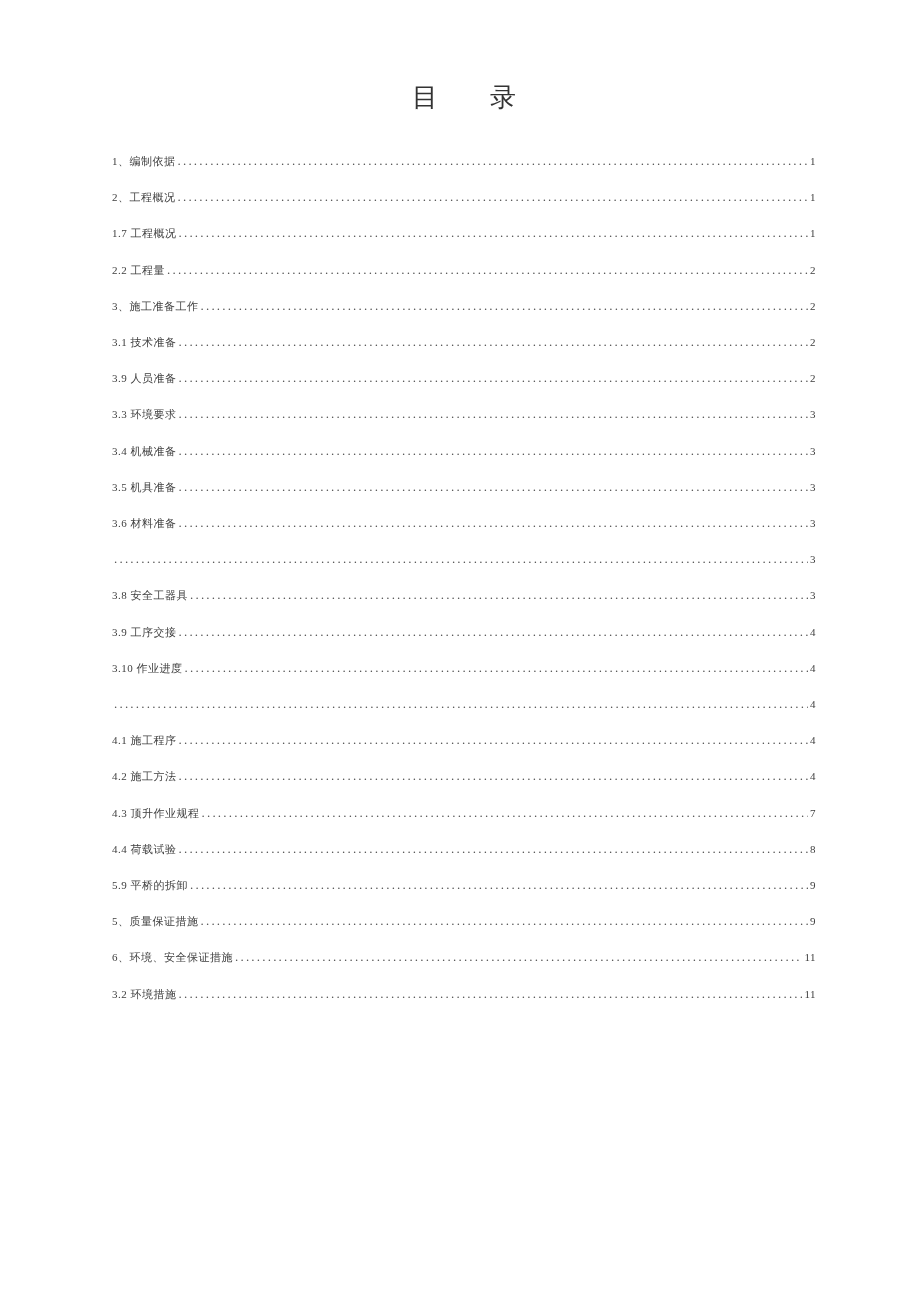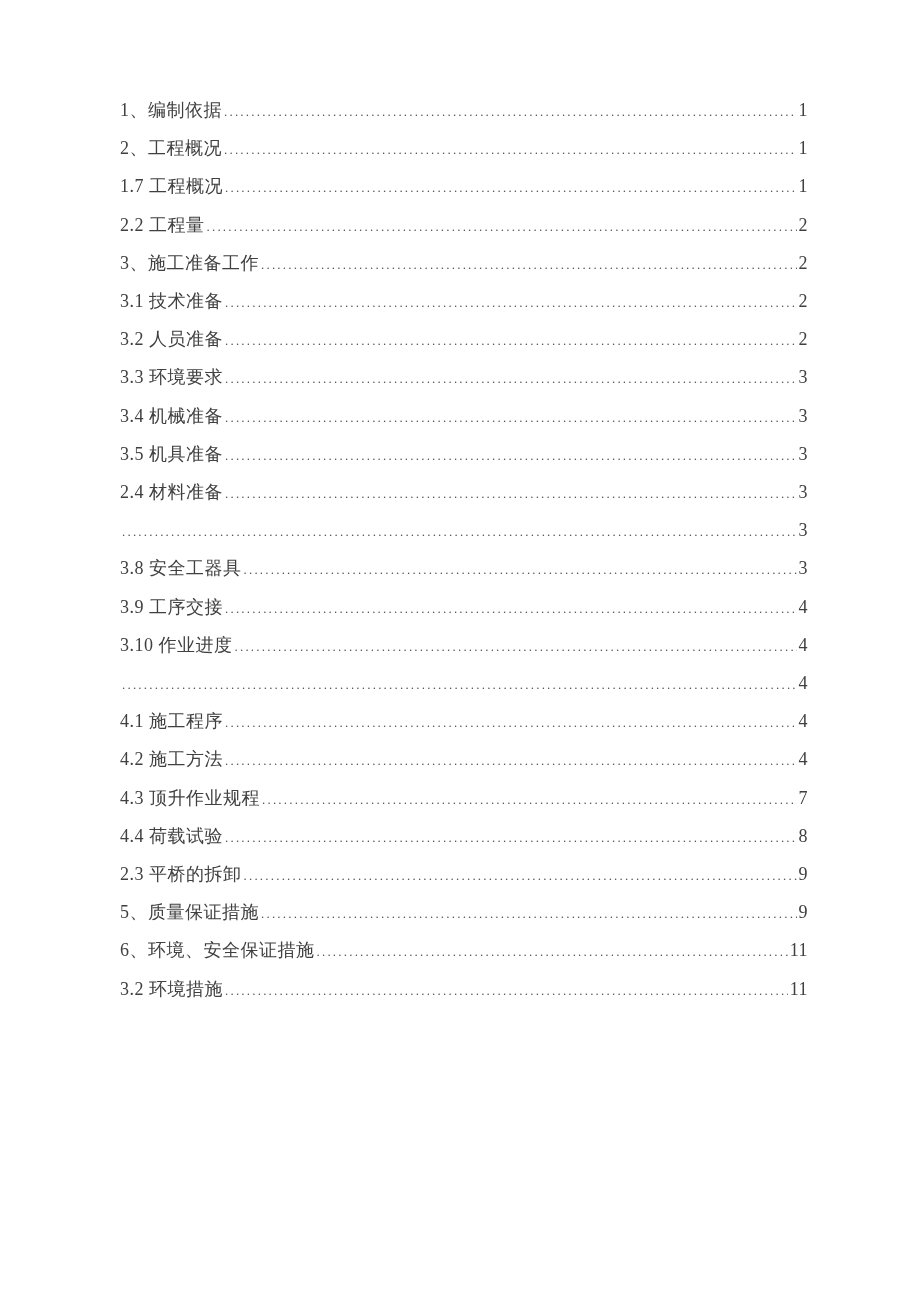--- a/index.html
+++ b/index.html
@@ -20,22 +20,22 @@
       font-size: 26px;
       font-weight: 400;
       letter-spacing: 52px;
       padding-left: 52px;
       margin: 0 0 28px 0;
       color: #333;
     }
     .toc {
       list-style: none;
       padding: 0;
-      margin: 12px;
-      font-size: 18px;
+      margin: 4px;
+      font-size: 11px;
       text-align: center;
     }
     .toc li {
       display: flex;
       align-items: baseline;
       line-height: 36.2px;
       white-space: nowrap;
       color: #404040;
     }
     .toc .label {
@@ -56,20 +56,21 @@
     }
     .toc .page-num {
       flex: 0 0 auto;
       letter-spacing: 0.5px;
     }
   </style>
 </head>
 <body>
 
 <div class="page">
+  <h1 class="title">目录</h1>
   <ul class="toc" id="toc-list">
       <li>
         <span class="label">1、编制依据</span>
         <span class="dots"></span>
         <span class="page-num">1</span>
       </li>
       <li>
         <span class="label">2、工程概况</span>
         <span class="dots"></span>
         <span class="page-num">1</span>
@@ -88,41 +89,41 @@
         <span class="label">3、施工准备工作</span>
         <span class="dots"></span>
         <span class="page-num">2</span>
       </li>
       <li>
         <span class="label">3.1 技术准备</span>
         <span class="dots"></span>
         <span class="page-num">2</span>
       </li>
       <li>
-        <span class="label">3.2 人员准备</span>
+        <span class="label">3.9 人员准备</span>
         <span class="dots"></span>
         <span class="page-num">2</span>
       </li>
       <li>
         <span class="label">3.3 环境要求</span>
         <span class="dots"></span>
         <span class="page-num">3</span>
       </li>
       <li>
         <span class="label">3.4 机械准备</span>
         <span class="dots"></span>
         <span class="page-num">3</span>
       </li>
       <li>
         <span class="label">3.5 机具准备</span>
         <span class="dots"></span>
         <span class="page-num">3</span>
       </li>
       <li>
-        <span class="label">2.4 材料准备</span>
+        <span class="label">3.6 材料准备</span>
         <span class="dots"></span>
         <span class="page-num">3</span>
       </li>
       <li>
         <span class="dots"></span>
         <span class="page-num">3</span>
       </li>
       <li>
         <span class="label">3.8 安全工器具</span>
         <span class="dots"></span>
@@ -156,21 +157,21 @@
         <span class="label">4.3 顶升作业规程</span>
         <span class="dots"></span>
         <span class="page-num">7</span>
       </li>
       <li>
         <span class="label">4.4 荷载试验</span>
         <span class="dots"></span>
         <span class="page-num">8</span>
       </li>
       <li>
-        <span class="label">2.3 平桥的拆卸</span>
+        <span class="label">5.9 平桥的拆卸</span>
         <span class="dots"></span>
         <span class="page-num">9</span>
       </li>
       <li>
         <span class="label">5、质量保证措施</span>
         <span class="dots"></span>
         <span class="page-num">9</span>
       </li>
       <li>
         <span class="label">6、环境、安全保证措施</span>

